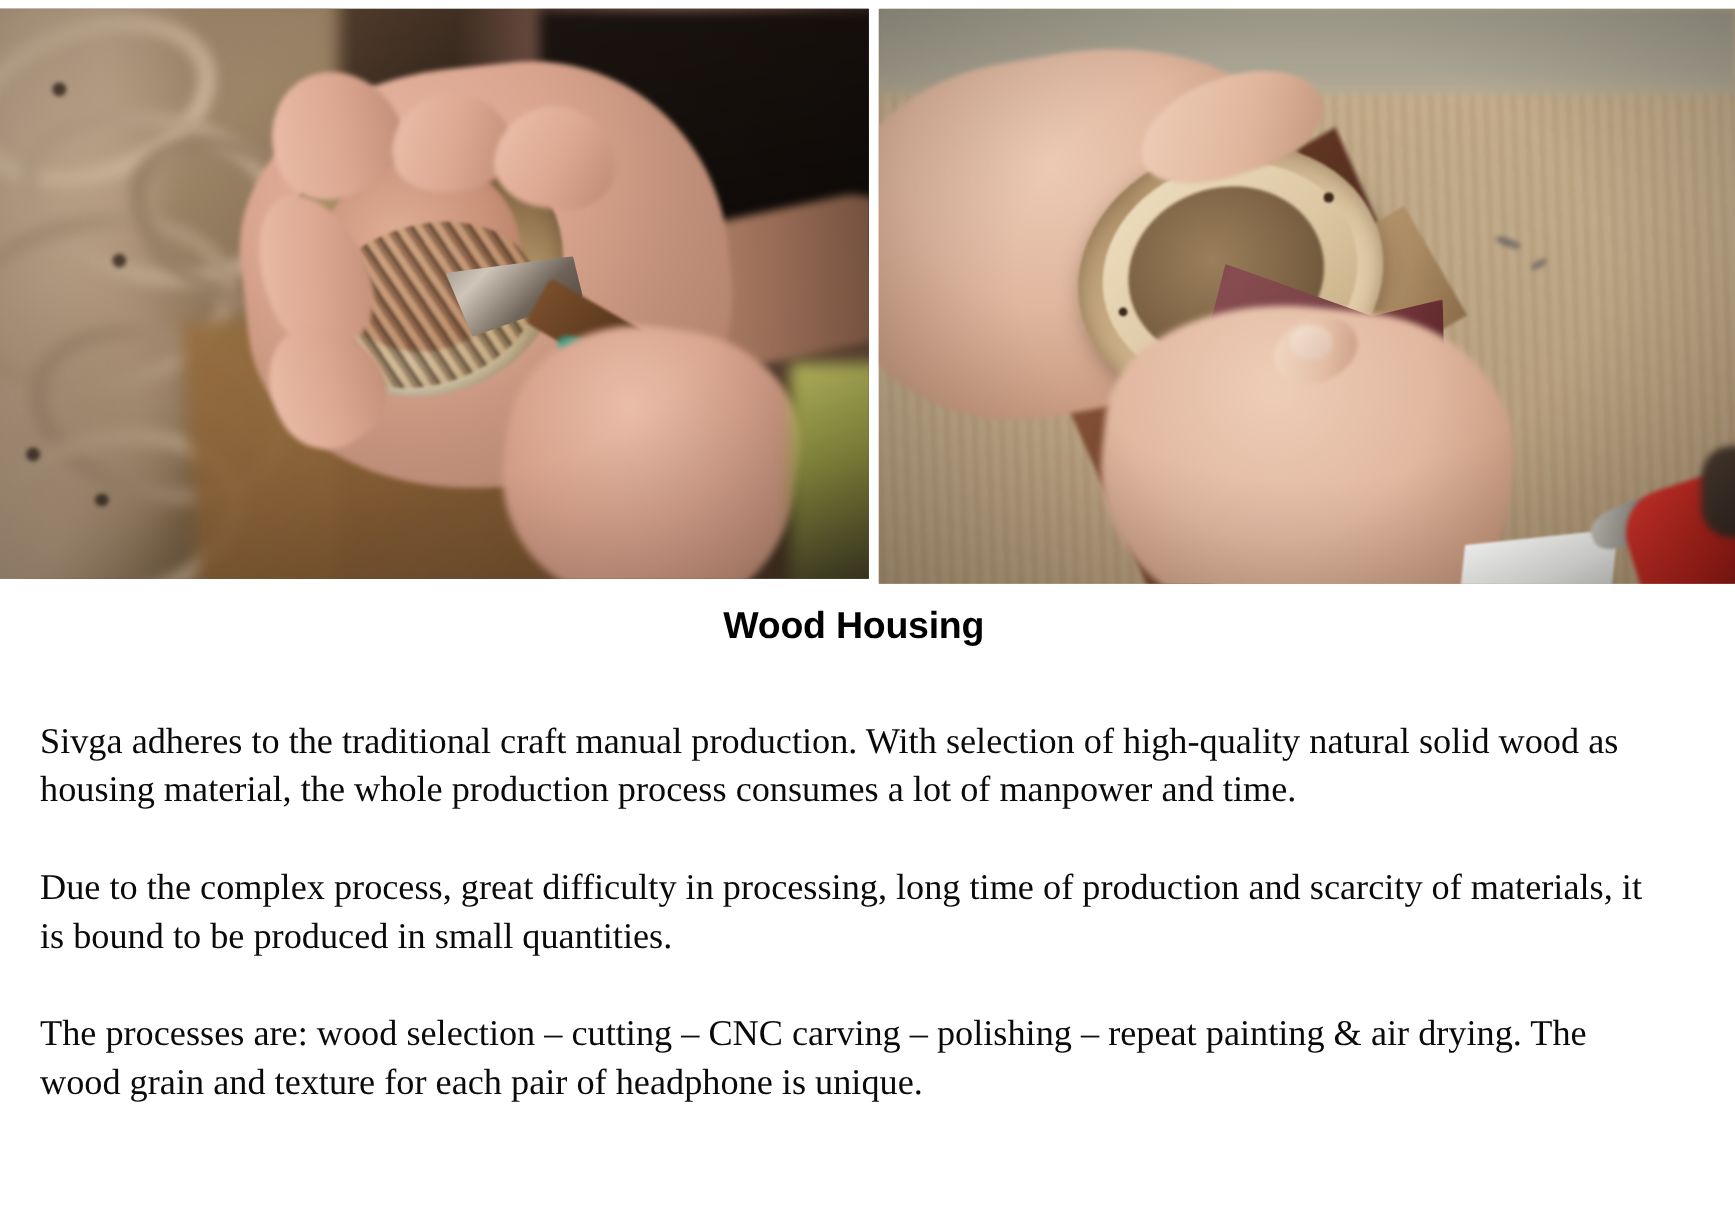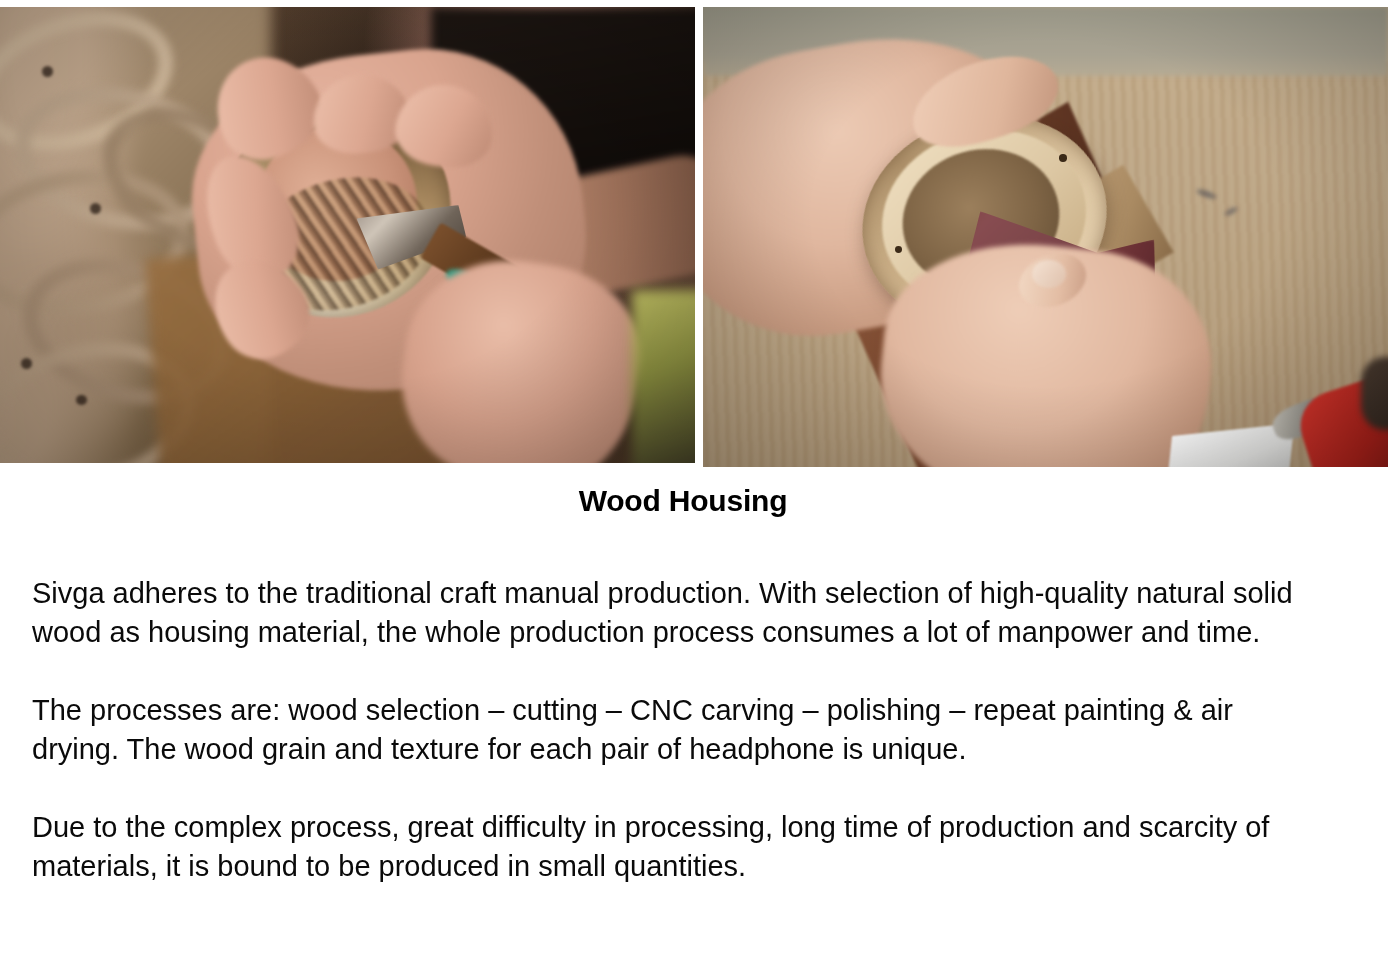--- a/index.html
+++ b/index.html
@@ -396,20 +396,21 @@
     position: absolute;
     left: 32px;
     top: 574px;
     width: 1300px;
     font-size: 29px;
     line-height: 39px;
     color: #0a0a0a;
   }
   .body-copy p {
     margin: 0 16px 39px 0;
+    font-family: Liberation Serif, serif;
   }
   .body-copy p:last-child { margin-bottom: 0; }
 </style>
 </head>
 <body>
 
 <div class="page">
 
   <div class="image-strip">
 
@@ -478,17 +479,17 @@
       <div class="layer r-darkedge"></div>
       <div class="layer vignette"></div>
     </div>
 
   </div>
 
   <div class="caption">Wood Housing</div>
 
   <div class="body-copy">
     <p>Sivga adheres to the traditional craft manual production. With selection of high-quality natural solid wood as housing material, the whole production process consumes a lot of manpower and time.</p>
+    <p>Due to the complex process, great difficulty in processing, long time of production and scarcity of materials, it is bound to be produced in small quantities.</p>
     <p>The processes are: wood selection – cutting – CNC carving – polishing – repeat painting &amp; air drying. The wood grain and texture for each pair of headphone is unique.</p>
-    <p>Due to the complex process, great difficulty in processing, long time of production and scarcity of materials, it is bound to be produced in small quantities.</p>
   </div>
 
 </div>
 
 </body></html>

